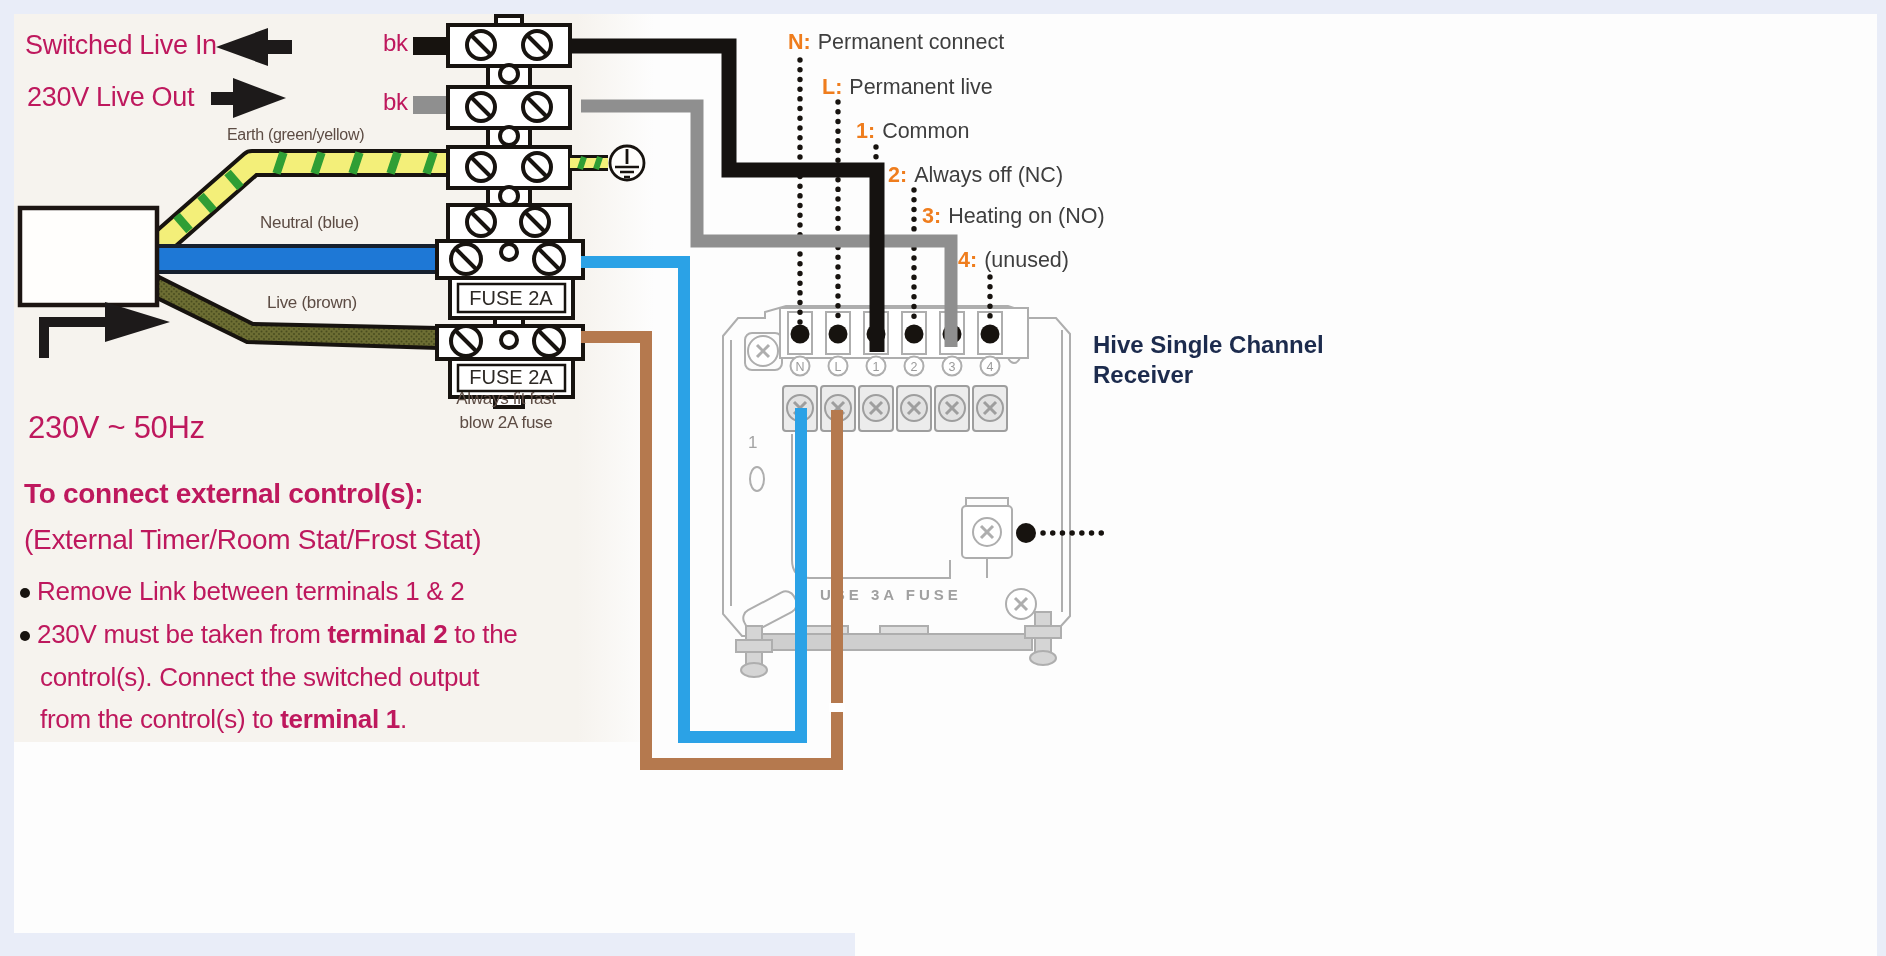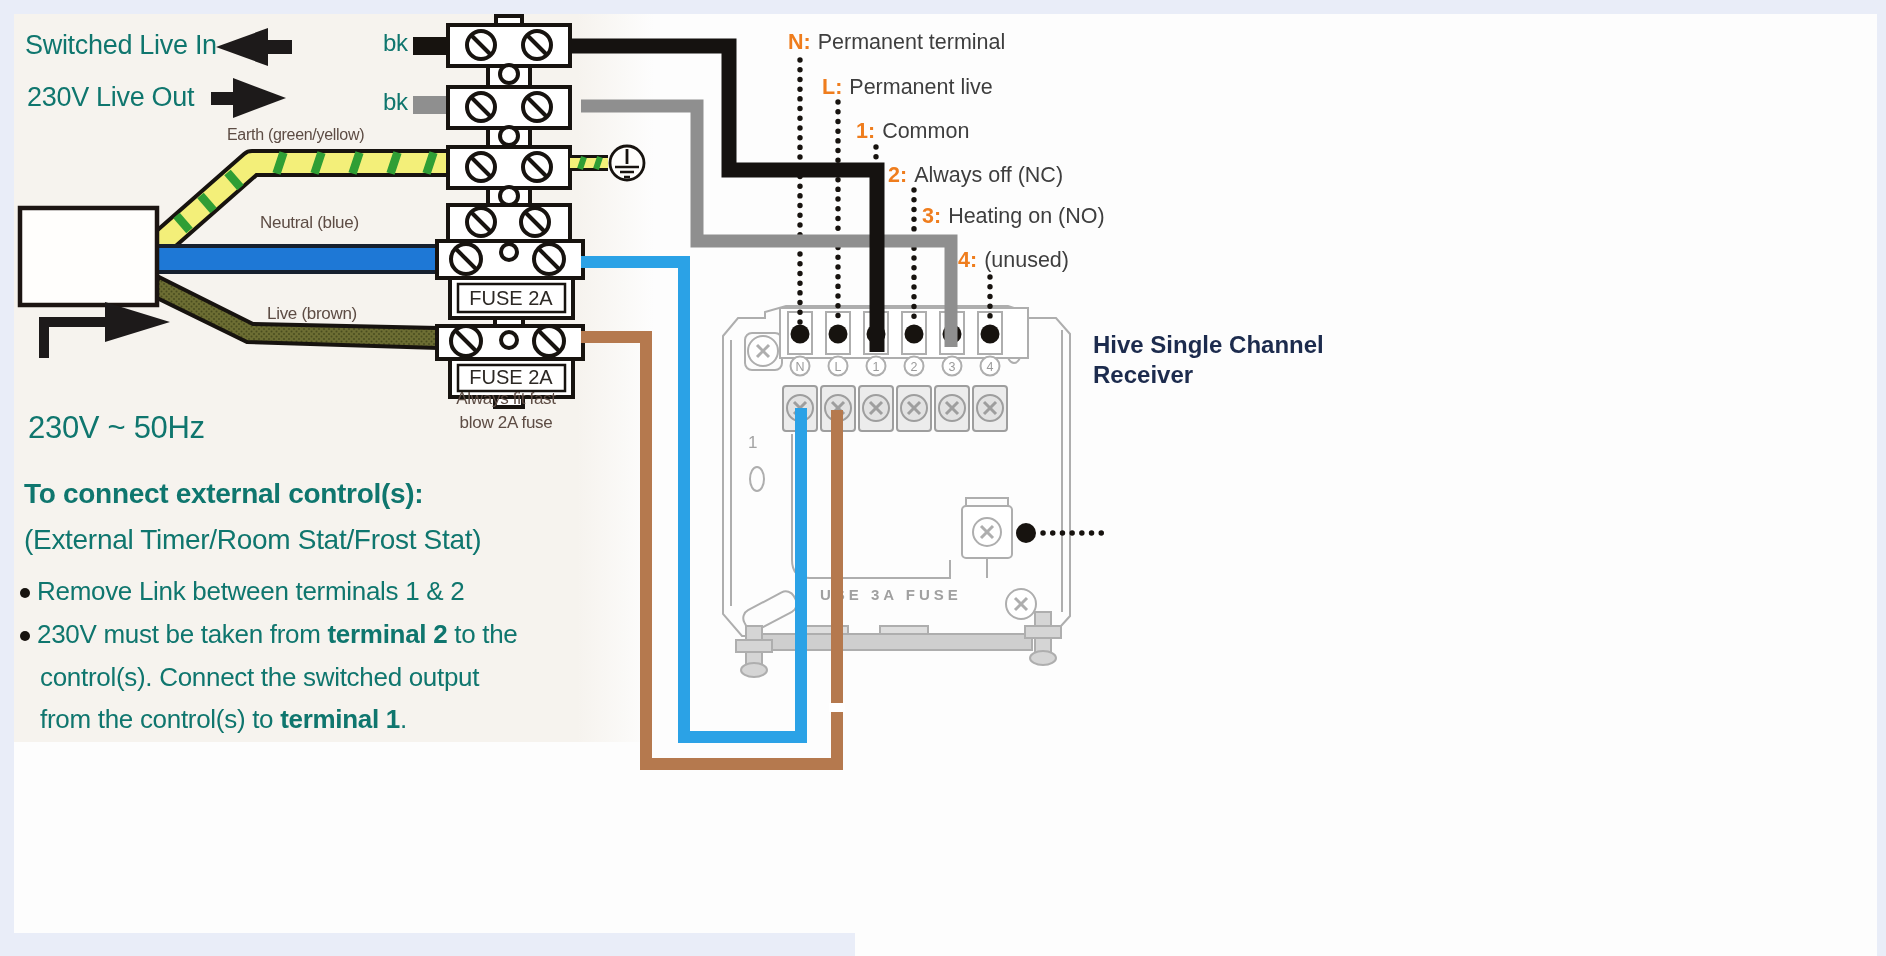--- a/index.html
+++ b/index.html
@@ -1,21 +1,21 @@
 <!DOCTYPE html>
 <html><head>
 <meta charset="utf-8">
 <style>
   html,body{margin:0;padding:0;}
   body{background:#e9edf8;font-family:"Liberation Sans",sans-serif;}
   .stage{position:relative;width:1886px;height:956px;background:#e9edf8;overflow:hidden;}
   .abs{position:absolute;}
   .bg-white{background:#fdfdfd;}
   .paper{background:linear-gradient(90deg,#f6f3ee 88%,rgba(246,243,238,0));}
-  .txt{color:#0f766e;letter-spacing:-0.3px;white-space:nowrap;}
+  .txt{color:#be185d;letter-spacing:-0.3px;white-space:nowrap;}
   .small-lbl{color:#5d4c44;text-align:right;}
   .legend-item{white-space:nowrap;font-size:21.5px;color:#3e3e3e;}
   .legend-prefix{color:#ef7d1d;font-weight:bold;margin-right:7px;}
   .hive-title{font-weight:bold;color:#1c2b4d;font-size:24px;line-height:30px;white-space:pre-line;}
   .bullet-dot{display:inline-block;width:10px;height:10px;border-radius:50%;background:#17130f;margin-right:7px;vertical-align:middle;}
   .b{font-weight:bold;}
   .prewrap{white-space:pre-line;}
   svg text{font-family:"Liberation Sans",sans-serif;}
 </style>
 </head>
@@ -274,33 +274,33 @@
     <polyline points="581,337 646,337 646,764 837,764 837,410" fill="none" stroke="#b5794e" stroke-width="12"></polyline>
     <rect x="829" y="703" width="16" height="9" fill="#ffffff"></rect>
   </svg>
 
   <div class="abs txt" style="left:25px;top:30px;font-size:27px;">Switched Live In</div>
   <div class="abs txt" style="left:27px;top:82px;font-size:27px;">230V Live Out</div>
   <div class="abs txt" style="left:383px;top:29px;font-size:24px;">bk</div>
   <div class="abs txt" style="left:383px;top:88px;font-size:24px;">bk</div>
   <div class="abs txt small-lbl" style="left:227px;top:126px;font-size:16px;">Earth (green/yellow)</div>
   <div class="abs txt small-lbl" style="left:260px;top:213px;font-size:17px;">Neutral (blue)</div>
-  <div class="abs txt small-lbl" style="left:267px;top:304px;font-size:17px;">Live (brown)</div>
+  <div class="abs txt small-lbl" style="left:267px;top:293px;font-size:17px;">Live (brown)</div>
   <div class="abs txt" style="left:28px;top:410px;font-size:31px;">230V ~ 50Hz</div>
   <div class="abs txt small-lbl prewrap" style="left:443px;top:387px;width:126px;font-size:17px;line-height:24px;text-align:center;white-space:pre-line;">Always fit fast
 blow 2A fuse</div>
 
   <div class="abs txt" style="left:24px;top:524px;font-size:28px;">(External Timer/Room Stat/Frost Stat)</div>
   <div class="abs txt" style="left:24px;top:478px;font-size:28px;font-weight:600;">To connect external control(s):</div>
   <div class="abs txt" style="left:20px;top:576px;font-size:26px;"><span class="bullet-dot"></span><span>Remove Link between terminals 1 &amp; 2</span></div>
   <div class="abs txt" style="left:20px;top:619px;font-size:26px;"><span class="bullet-dot"></span><span>230V must be taken from </span><span class="b">terminal 2</span><span> to the</span></div>
   <div class="abs txt" style="left:40px;top:662px;font-size:26px;">control(s). Connect the switched output</div>
   <div class="abs txt" style="left:40px;top:704px;font-size:26px;"><span>from the control(s) to </span><span class="b">terminal 1</span><span>.</span></div>
 
-  <div class="abs legend-item" style="left:788px;top:30px;"><span class="legend-prefix">N:</span><span>Permanent terminal</span></div>
+  <div class="abs legend-item" style="left:788px;top:30px;"><span class="legend-prefix">N:</span><span>Permanent connect</span></div>
   <div class="abs legend-item" style="left:822px;top:75px;"><span class="legend-prefix">L:</span><span>Permanent live</span></div>
   <div class="abs legend-item" style="left:856px;top:119px;"><span class="legend-prefix">1:</span><span>Common</span></div>
   <div class="abs legend-item" style="left:888px;top:163px;"><span class="legend-prefix">2:</span><span>Always off (NC)</span></div>
   <div class="abs legend-item" style="left:922px;top:204px;"><span class="legend-prefix">3:</span><span>Heating on (NO)</span></div>
   <div class="abs legend-item" style="left:958px;top:248px;"><span class="legend-prefix">4:</span><span>(unused)</span></div>
 
   <div class="abs hive-title" style="left:1093px;top:330px;">Hive Single Channel
 Receiver</div>
 
 </div>

